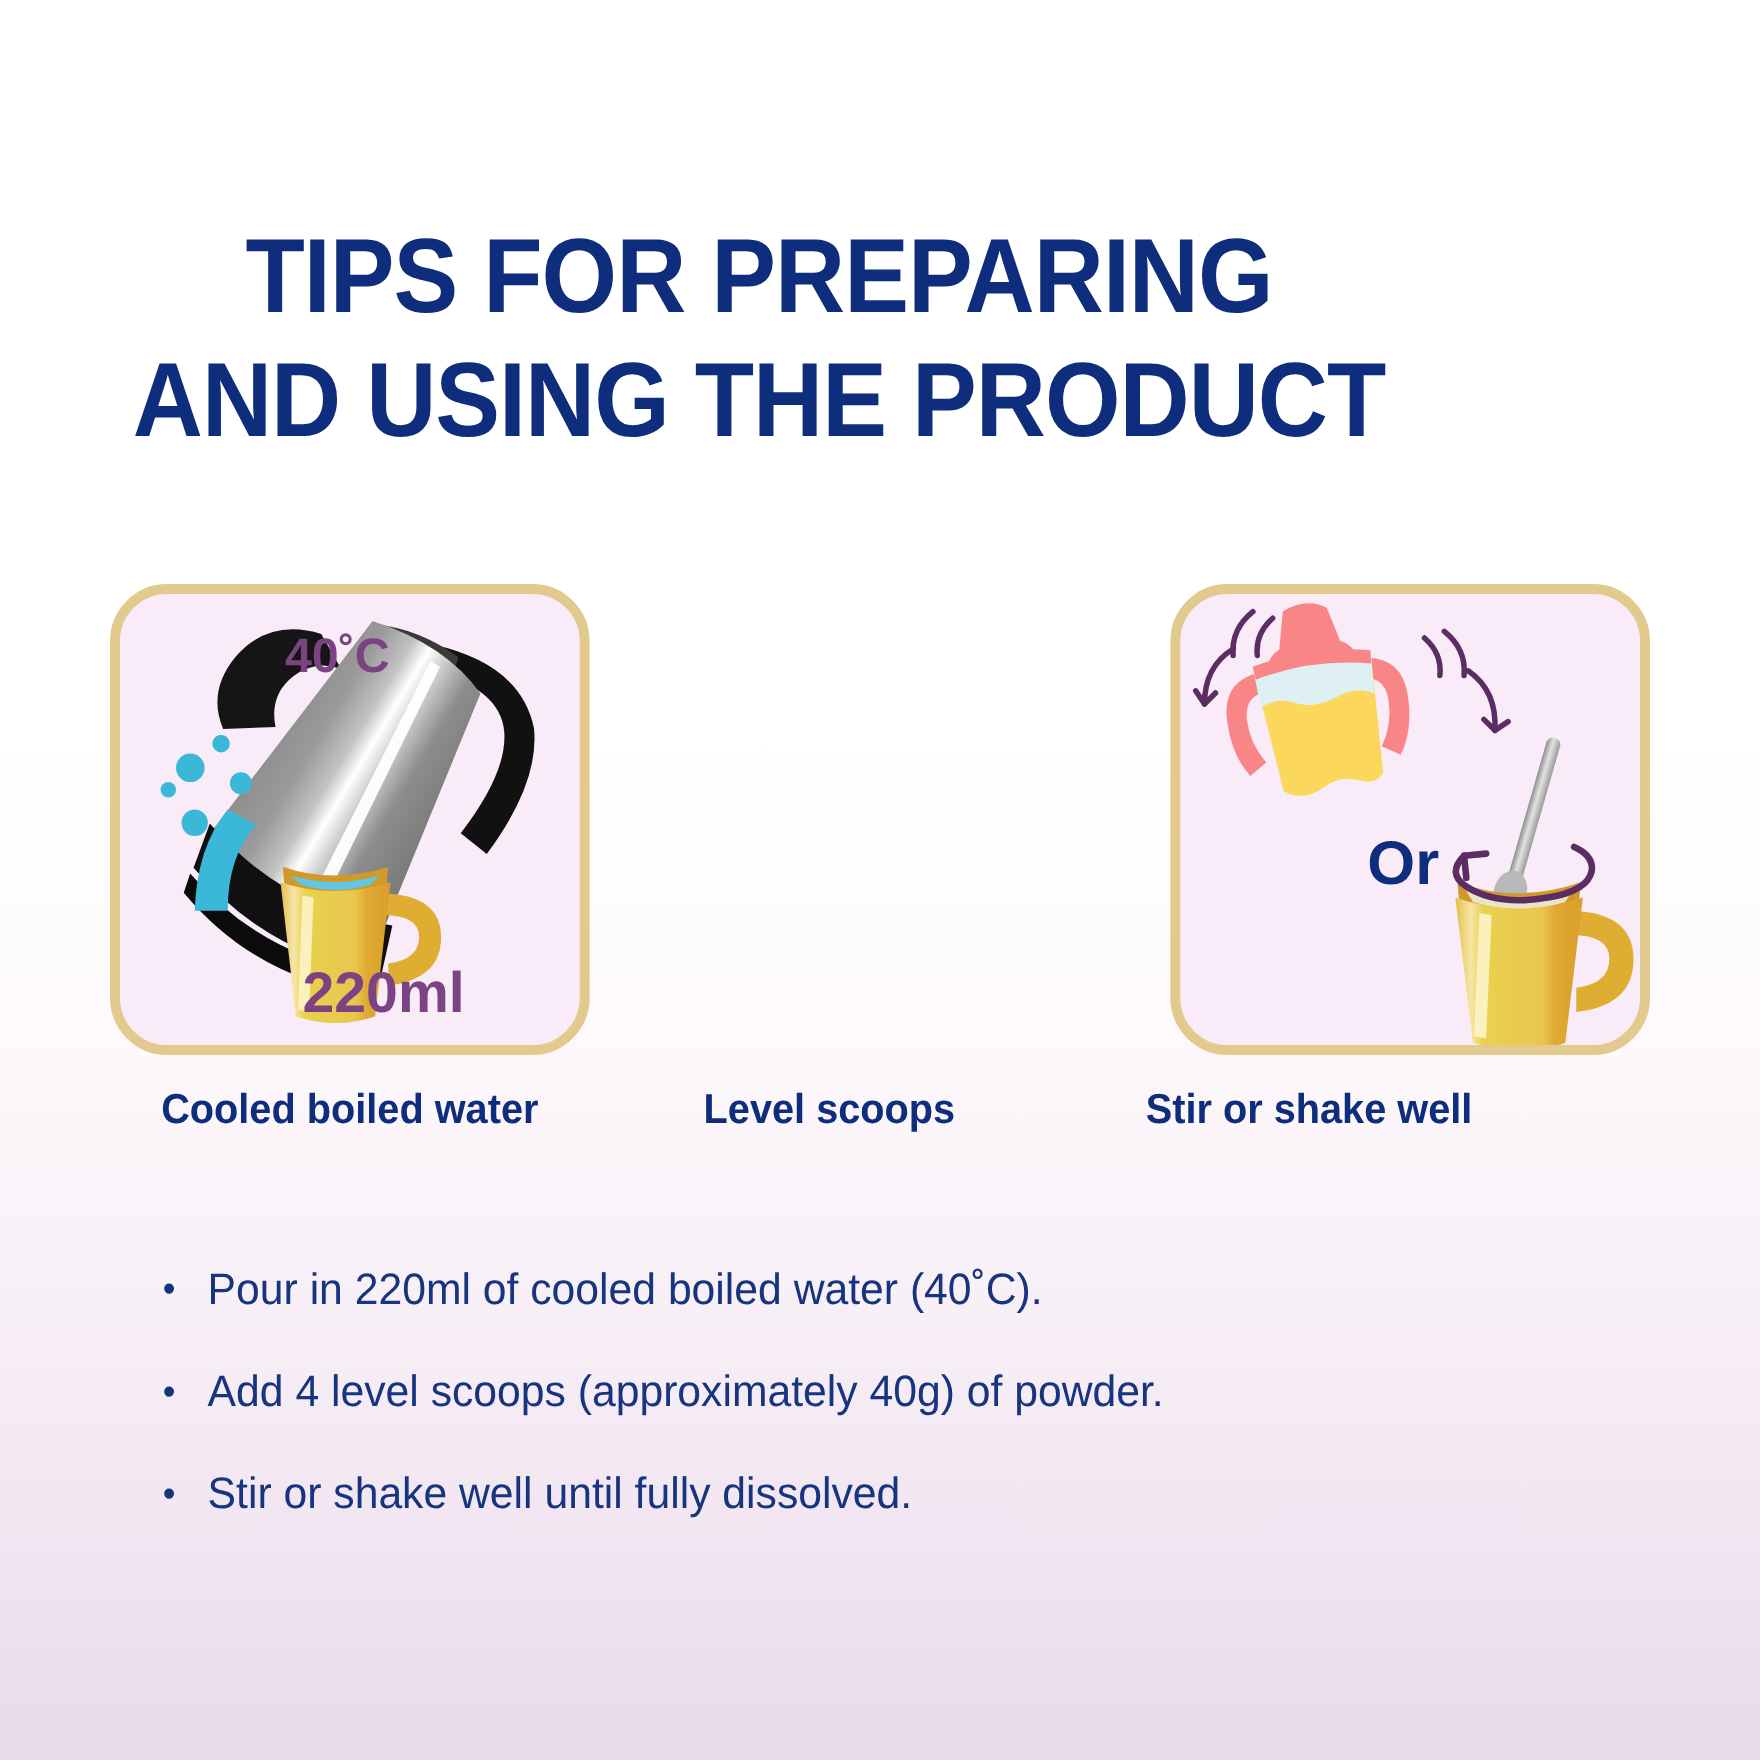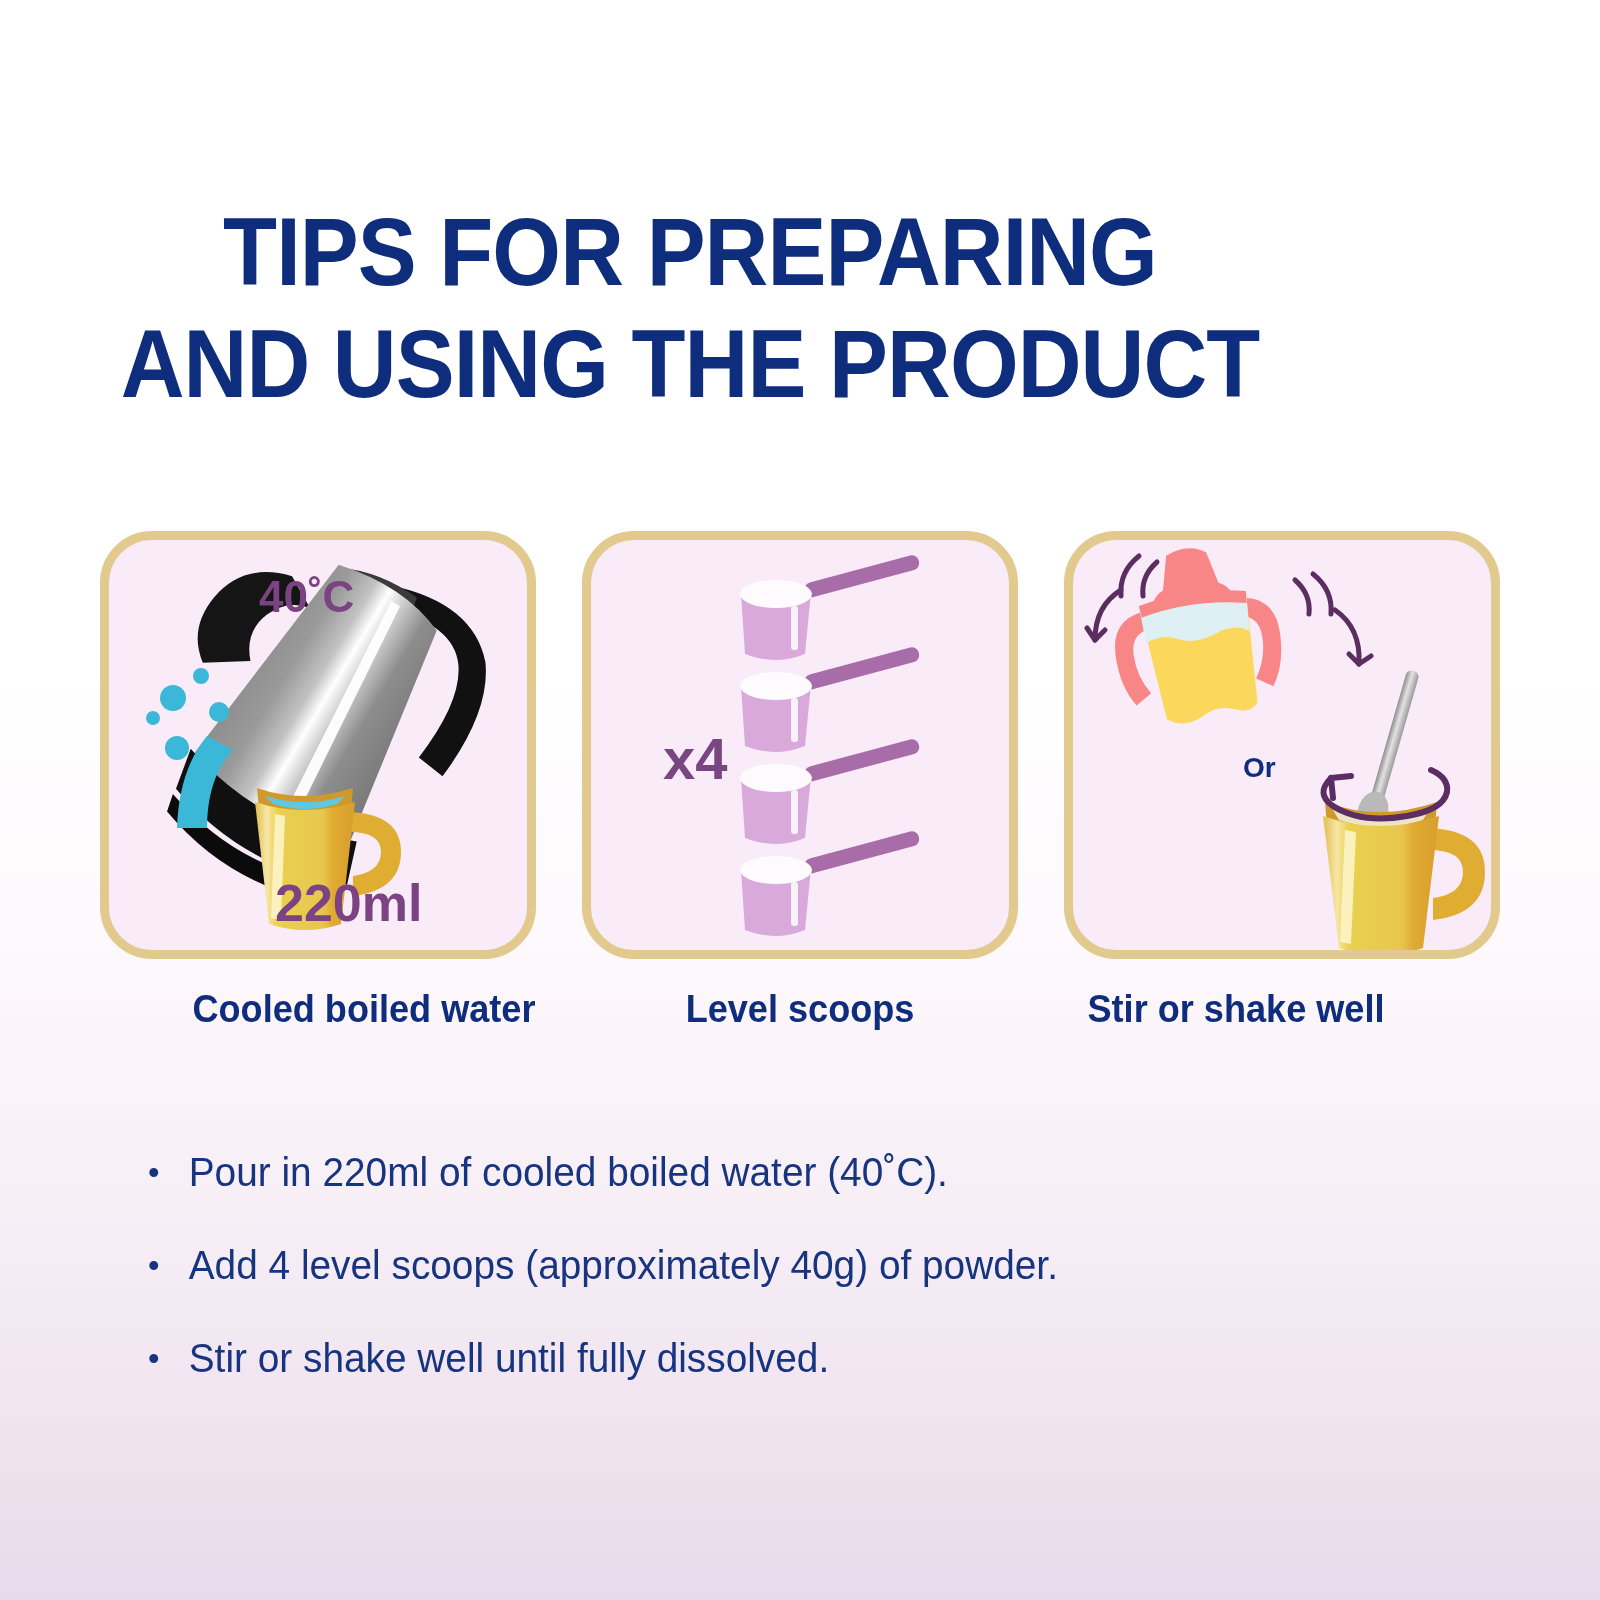--- a/index.html
+++ b/index.html
@@ -61,21 +61,21 @@
     overflow: hidden;
   }
 
   
   .captions-row {
     position: absolute;
     top: 988px;
     left: 100px;
     width: 1400px;
     display: flex;
-    justify-content: center;
+    justify-content: flex-start;
   }
   .caption {
     width: 436px;
     text-align: center;
     color: #0f2d7d;
     font-family: "Liberation Sans Narrow", "Liberation Sans", sans-serif;
     font-weight: bold;
     font-size: 38px;
     transform: scaleX(0.95);
     white-space: nowrap;
@@ -110,21 +110,21 @@
   
   .lbl {
     position: absolute;
     font-family: "Liberation Sans", sans-serif;
     font-weight: bold;
     white-space: nowrap;
   }
   .lbl-temp   { color: #7c4382; font-size: 44px; left: 150px;  top: 32px; }
   .lbl-volume { color: #7c4382; font-size: 52px; left: 166px;  top: 333px; }
   .lbl-x4     { color: #7a4682; font-size: 58px; left: 72px;   top: 185px; }
-  .lbl-or     { color: #0f2d7d; font-size: 28px; left: 170px;  top: 212px; }
+  .lbl-or     { color: #0f2d7d; font-size: 56px; left: 170px;  top: 212px; }
 
   svg { display: block; }
   .art { position: absolute; left: 0; top: 0; }
 </style>
 </head>
 <body>
 
 <div class="title-block">
   <div class="title-line">TIPS FOR PREPARING</div>
   <div class="title-line">AND USING THE PRODUCT</div>
@@ -189,52 +189,20 @@
         <path d="M146 262 q48 16 100 0 l-14 122 q-36 12 -72 0 z" fill="url(#mugg)"></path>
 
         <path d="M166 274 l10 2 l-4 104 l-10 -2 z" fill="#fdf4c8" opacity="0.9"></path>
       </g>
     </svg>
 
     <div class="lbl lbl-temp">40˚C</div>
     <div class="lbl lbl-volume">220ml</div>
   </div>
 
-  <div class="card">
-
-    <svg class="art" width="418" height="410" viewBox="0 0 418 410">
-      <defs>
-        <g id="scoop">
-
-          <rect x="62" y="-4" width="118" height="15" rx="7" transform="rotate(-15 62 4)" fill="#a86ca8"></rect>
-
-          <path d="M-2 6 q34 -16 70 -2 l-6 62 q-30 12 -60 0 z" fill="#d9a9dc"></path>
-
-          <ellipse cx="33" cy="6" rx="36" ry="14" fill="#fdfbfd"></ellipse>
-
-          <rect x="48" y="18" width="7" height="44" rx="3" fill="#ffffff" opacity="0.85"></rect>
-        </g>
-      </defs>
-
-      <g>
-          <use href="#scoop" x="152" y="48"></use>
-        </g>
-      <g>
-          <use href="#scoop" x="152" y="140"></use>
-        </g>
-      <g>
-          <use href="#scoop" x="152" y="232"></use>
-        </g>
-      <g>
-          <use href="#scoop" x="152" y="324"></use>
-        </g>
-    </svg>
-
-    <div class="lbl lbl-x4">x4</div>
-  </div>
 
   <div class="card">
 
     <svg class="art" width="418" height="410" viewBox="0 0 418 410">
       <defs>
         <linearGradient id="mugg2" x1="0" y1="0" x2="1" y2="0">
           <stop offset="0%" stop-color="#e2be4b"></stop>
           <stop offset="12%" stop-color="#f6e6a6"></stop>
           <stop offset="22%" stop-color="#ead14f"></stop>
           <stop offset="68%" stop-color="#e8c64e"></stop>

